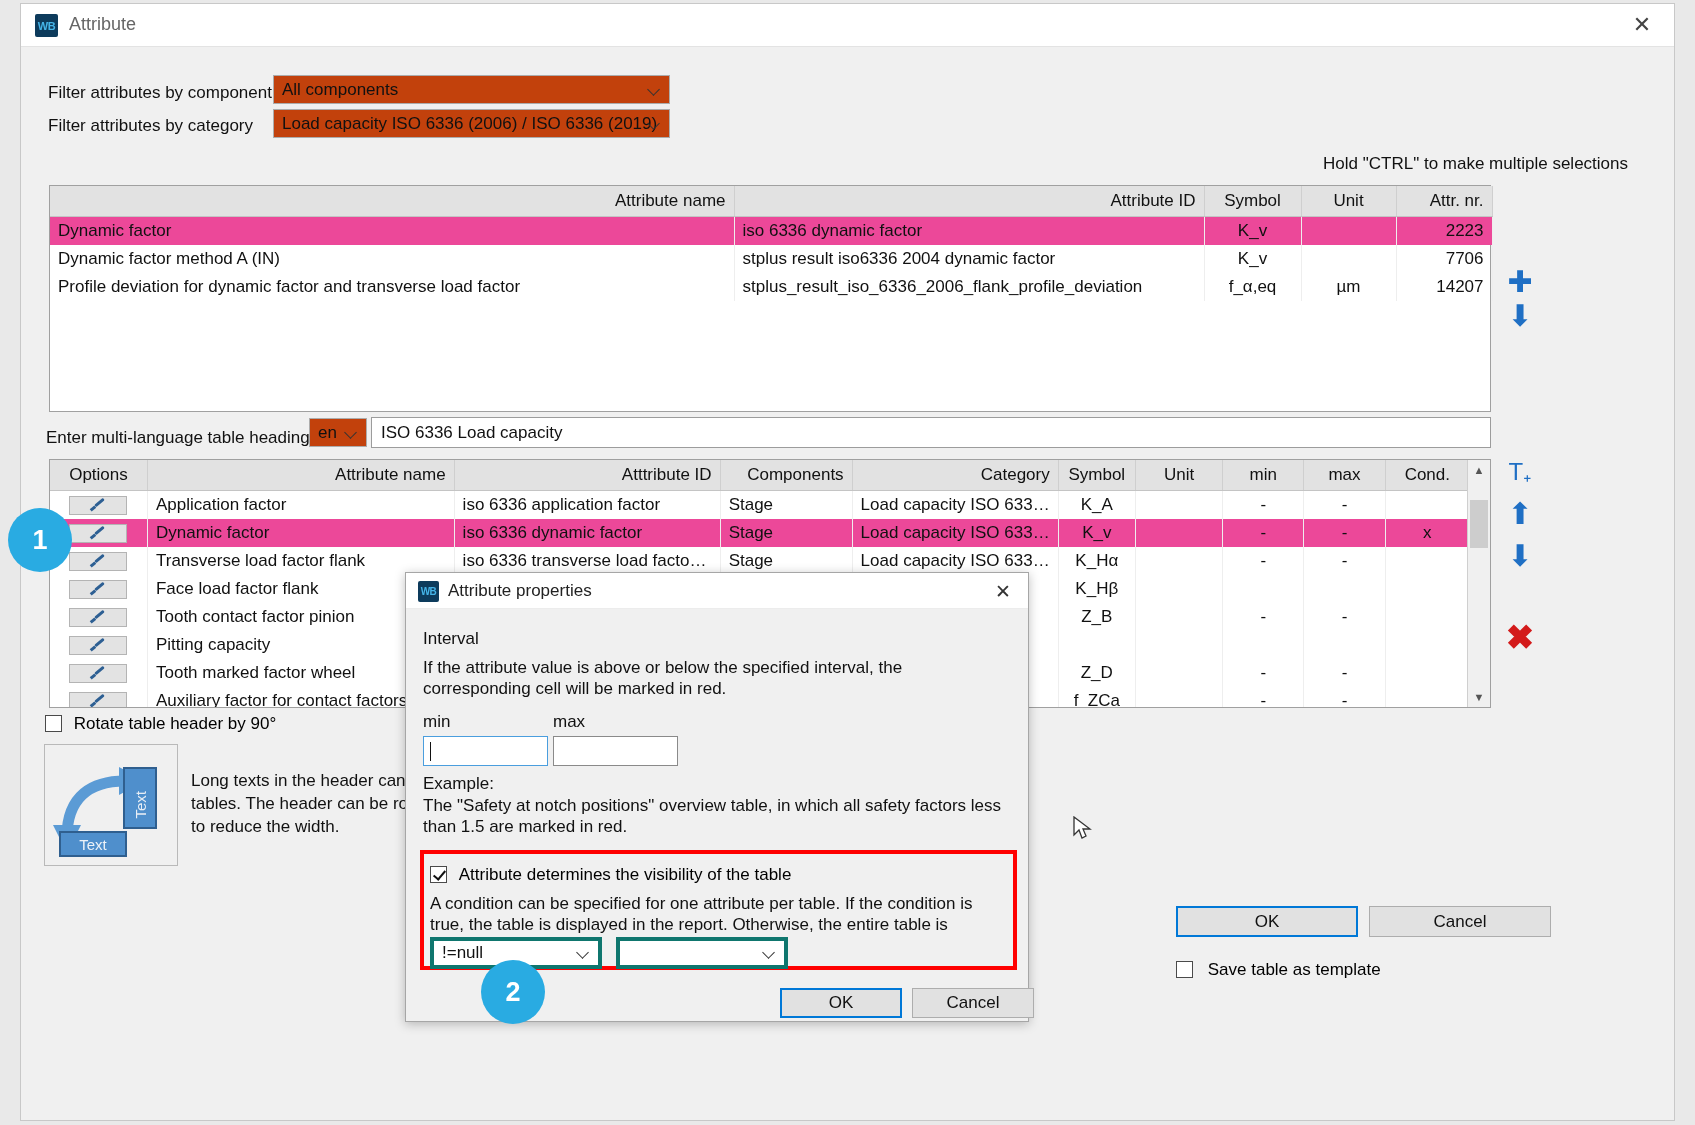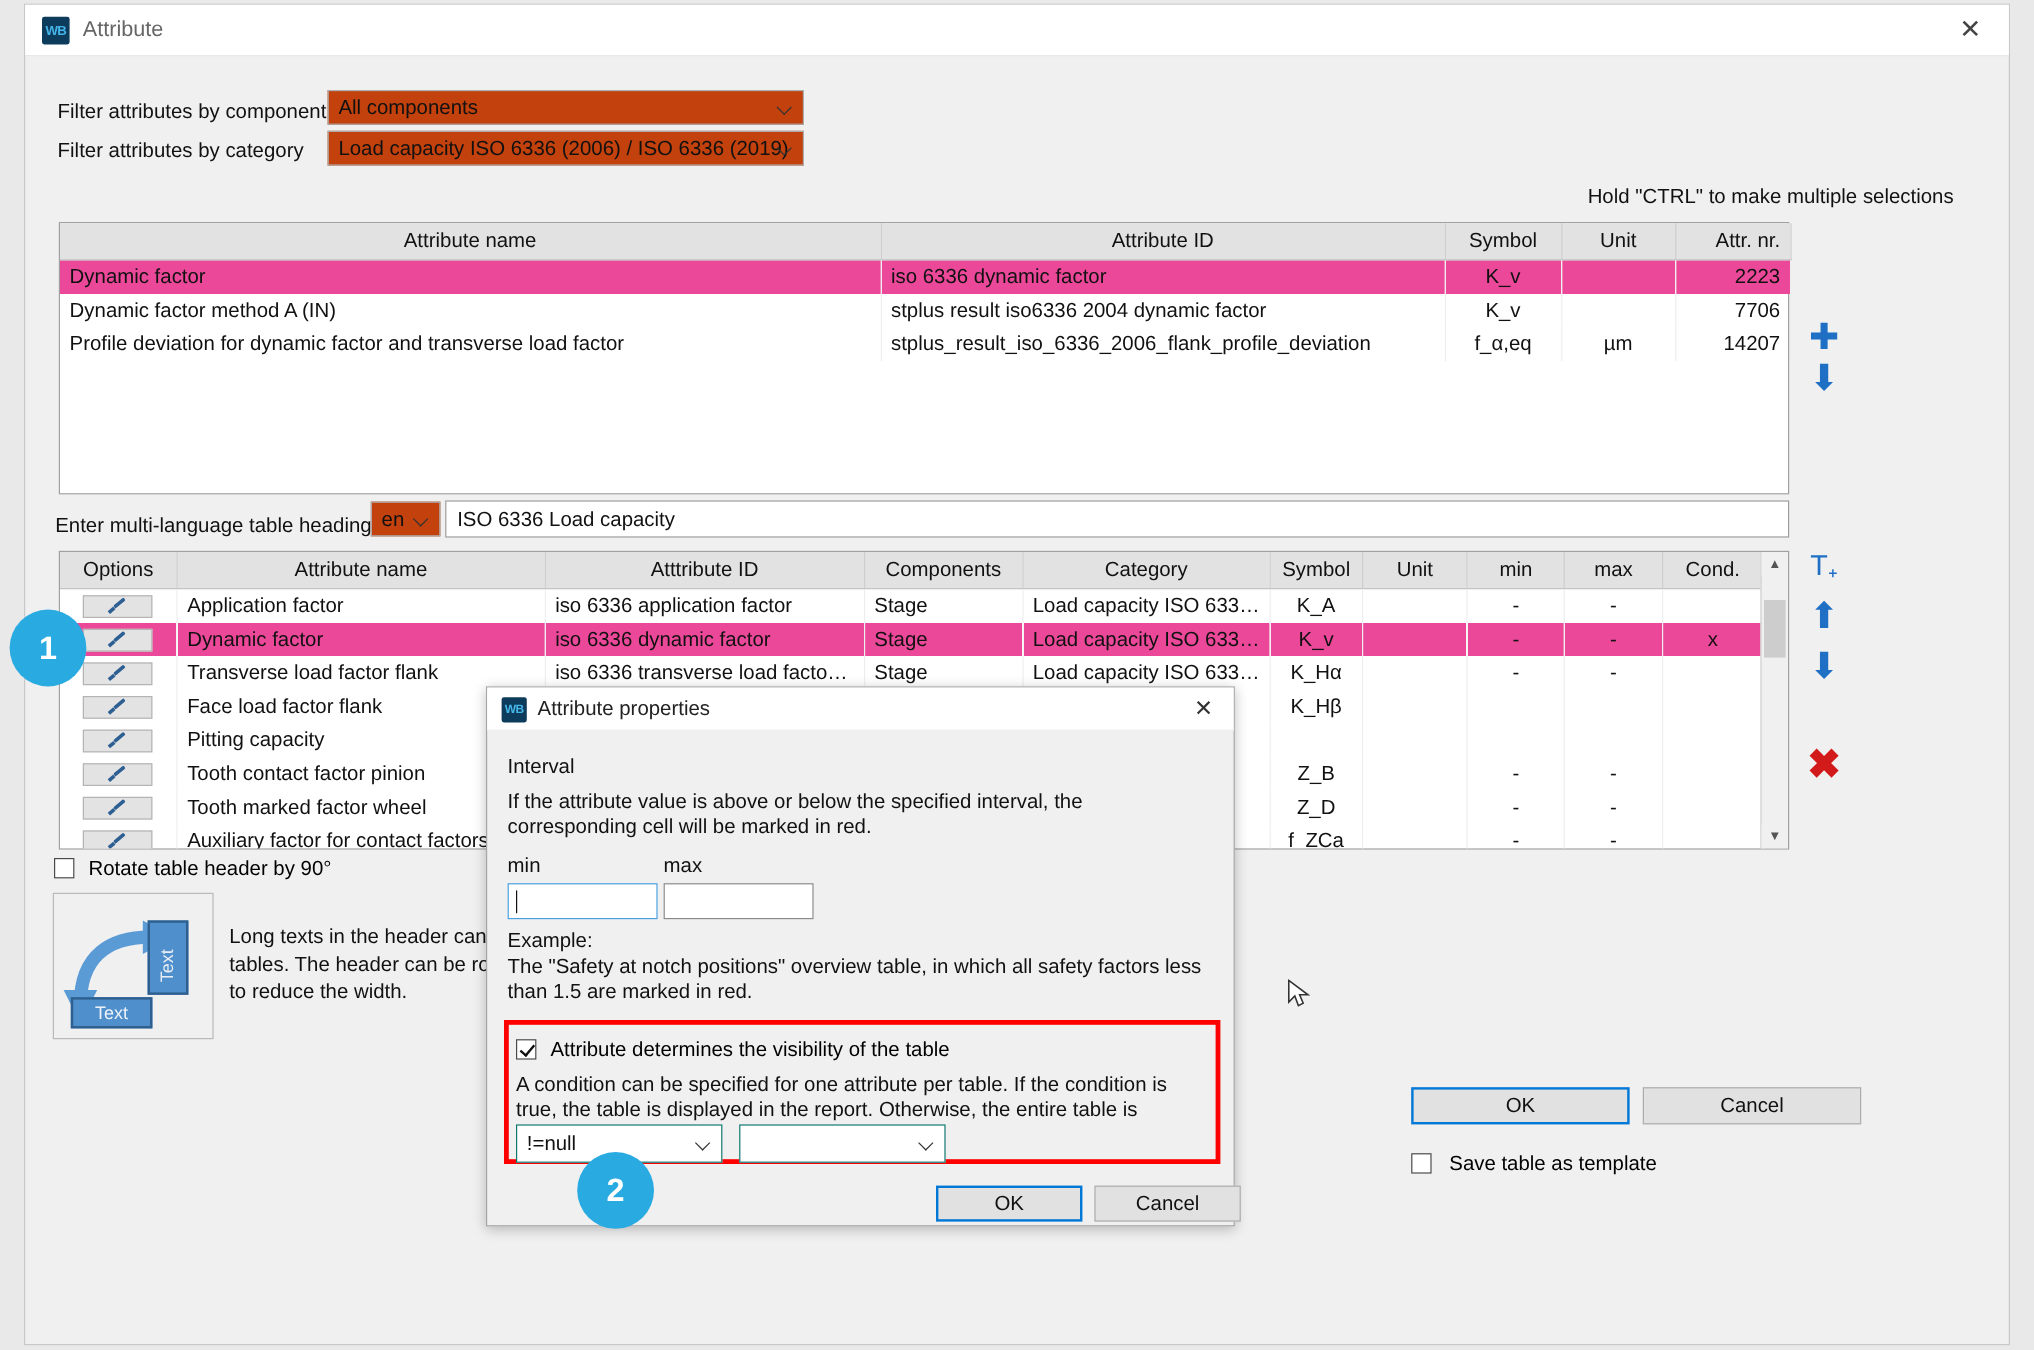--- a/index.html
+++ b/index.html
@@ -49,21 +49,21 @@
     font-size:17px;color:#111;display:flex;align-items:center;padding-left:9px;
   }
   .hint{position:absolute;font-size:17px;color:#111;}
 
   
   .listbox{
     position:absolute;background:#ffffff;border:1px solid #a0a0a0;box-sizing:border-box;
   }
   table.grid{border-collapse:collapse;width:100%;table-layout:fixed;font-size:17px;}
   table.grid th{
-    background:#e2e2e2;font-weight:normal;text-align:center;padding:4px 8px;
+    background:#e2e2e2;font-weight:normal;text-align:right;padding:4px 8px;
     border-right:1px solid #cfcfcf;border-bottom:1px solid #c4c4c4;height:22px;
     color:#111;
   }
   table.grid td{
     padding:3px 8px;border-right:1px solid #eeeeee;height:22px;color:#111;
     white-space:nowrap;overflow:hidden;text-overflow:ellipsis;
   }
   tr.sel td{background:#ec4899;}
   .ta-c{text-align:center !important;}
   .ta-r{text-align:right !important;}
@@ -133,21 +133,21 @@
   .m-input.focus{border:1px solid #4a9ede;}
   .m-input.plain{border:1px solid #8a8a8a;}
   .caret{position:absolute;left:6px;top:5px;width:1px;height:19px;background:#111;}
   .redbox{position:absolute;border:4px solid #ff0000;box-sizing:border-box;}
   .btn{
     position:absolute;background:#e1e1e1;border:1px solid #adadad;box-sizing:border-box;
     display:flex;align-items:center;justify-content:center;font-size:17px;color:#111;
   }
   .btn.primary{border:2px solid #0078d7;}
   .combo-sm{
-    position:absolute;background:#ffffff;border:1px solid #0f766e;box-sizing:border-box;height:32px;
+    position:absolute;background:#ffffff;border:4px solid #0f766e;box-sizing:border-box;height:32px;
     display:flex;align-items:center;padding-left:8px;font-size:17px;color:#111;
   }
   .combo-sm .chev{position:absolute;right:9px;top:50%;transform:translateY(-50%);}
 
   
   .badge{
     position:absolute;border-radius:50%;background:#29abe2;color:#ffffff;
     display:flex;align-items:center;justify-content:center;font-size:27px;font-weight:bold;
   }
 </style>
@@ -310,40 +310,40 @@
             <td></td>
             <td></td>
             <td class="ta-c">K_Hβ</td>
             <td class="ta-c"></td>
             <td class="ta-c"></td>
             <td class="ta-c"></td>
             <td class="ta-c"></td>
           </tr>
           <tr>
             <td class="ta-c"><span class="pen-btn"></span></td>
+            <td>Tooth contact factor pinion</td>
+            <td></td>
+            <td></td>
+            <td></td>
+            <td class="ta-c">Z_B</td>
+            <td class="ta-c"></td>
+            <td class="ta-c">-</td>
+            <td class="ta-c">-</td>
+            <td class="ta-c"></td>
+          </tr>
+          <tr>
+            <td class="ta-c"><span class="pen-btn"></span></td>
             <td>Pitting capacity</td>
             <td></td>
             <td></td>
             <td></td>
             <td class="ta-c"></td>
             <td class="ta-c"></td>
             <td class="ta-c"></td>
             <td class="ta-c"></td>
-            <td class="ta-c"></td>
-          </tr>
-          <tr>
-            <td class="ta-c"><span class="pen-btn"></span></td>
-            <td>Tooth contact factor pinion</td>
-            <td></td>
-            <td></td>
-            <td></td>
-            <td class="ta-c">Z_B</td>
-            <td class="ta-c"></td>
-            <td class="ta-c">-</td>
-            <td class="ta-c">-</td>
             <td class="ta-c"></td>
           </tr>
           <tr>
             <td class="ta-c"><span class="pen-btn"></span></td>
             <td>Tooth marked factor wheel</td>
             <td></td>
             <td></td>
             <td></td>
             <td class="ta-c">Z_D</td>
             <td class="ta-c"></td>

